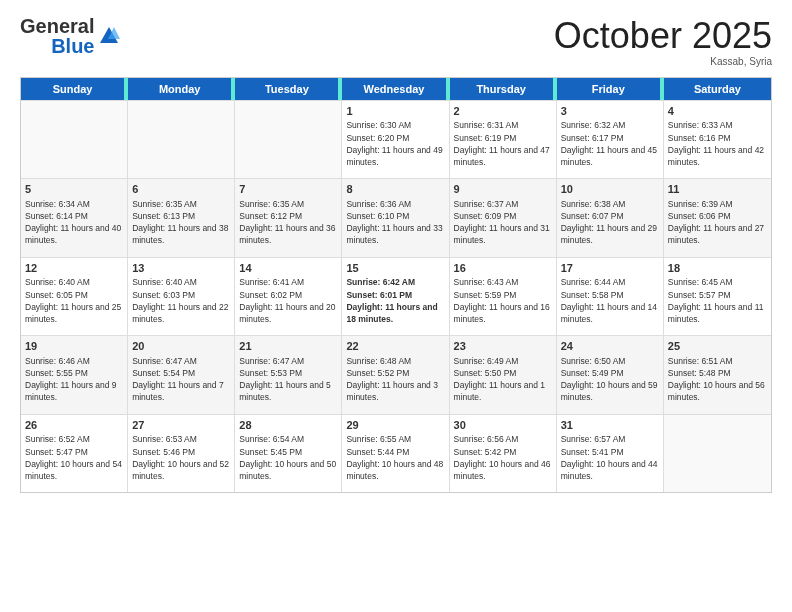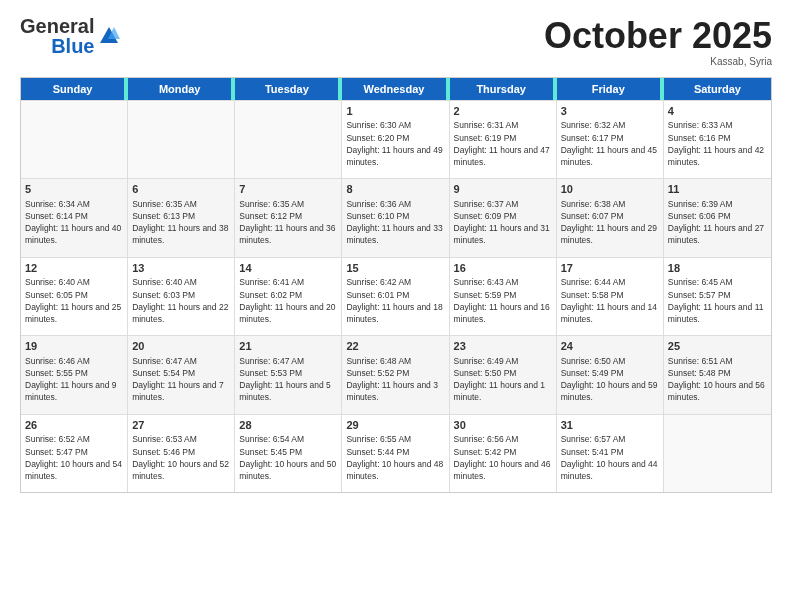--- a/index.html
+++ b/index.html
@@ -26,21 +26,21 @@
     .logo {
       display: flex;
       flex-direction: column;
       align-items: flex-start;
     }
     .title-area {
       text-align: right;
     }
     .month-title {
       font-size: 36px;
-      font-weight: bold;
+      font-weight: normal;
       color: #222;
       line-height: 1.1;
     }
     .subtitle {
       font-size: 10px;
       color: #555;
     }
     .calendar {
       flex: 1;
       display: flex;
@@ -177,21 +177,21 @@
         <div class="cal-row">
           <div class="cal-cell"><span class="day-num">12</span><span class="cell-text" style="white-space: pre-line;">Sunrise: 6:40 AM
 Sunset: 6:05 PM
 Daylight: 11 hours and 25 minutes.</span></div>
           <div class="cal-cell"><span class="day-num">13</span><span class="cell-text" style="white-space: pre-line;">Sunrise: 6:40 AM
 Sunset: 6:03 PM
 Daylight: 11 hours and 22 minutes.</span></div>
           <div class="cal-cell"><span class="day-num">14</span><span class="cell-text" style="white-space: pre-line;">Sunrise: 6:41 AM
 Sunset: 6:02 PM
 Daylight: 11 hours and 20 minutes.</span></div>
-          <div class="cal-cell"><span class="day-num">15</span><span class="cell-text" style="white-space: pre-line;">Sunrise: 6:42 AM
+          <div class="cal-cell"><span class="day-num">15</span><span class="cell-text" style="white-space: pre-line; font-weight: bold;">Sunrise: 6:42 AM
 Sunset: 6:01 PM
 Daylight: 11 hours and 18 minutes.</span></div>
           <div class="cal-cell"><span class="day-num">16</span><span class="cell-text" style="white-space: pre-line;">Sunrise: 6:43 AM
 Sunset: 5:59 PM
 Daylight: 11 hours and 16 minutes.</span></div>
           <div class="cal-cell"><span class="day-num">17</span><span class="cell-text" style="white-space: pre-line;">Sunrise: 6:44 AM
 Sunset: 5:58 PM
 Daylight: 11 hours and 14 minutes.</span></div>
           <div class="cal-cell"><span class="day-num">18</span><span class="cell-text" style="white-space: pre-line;">Sunrise: 6:45 AM
 Sunset: 5:57 PM

